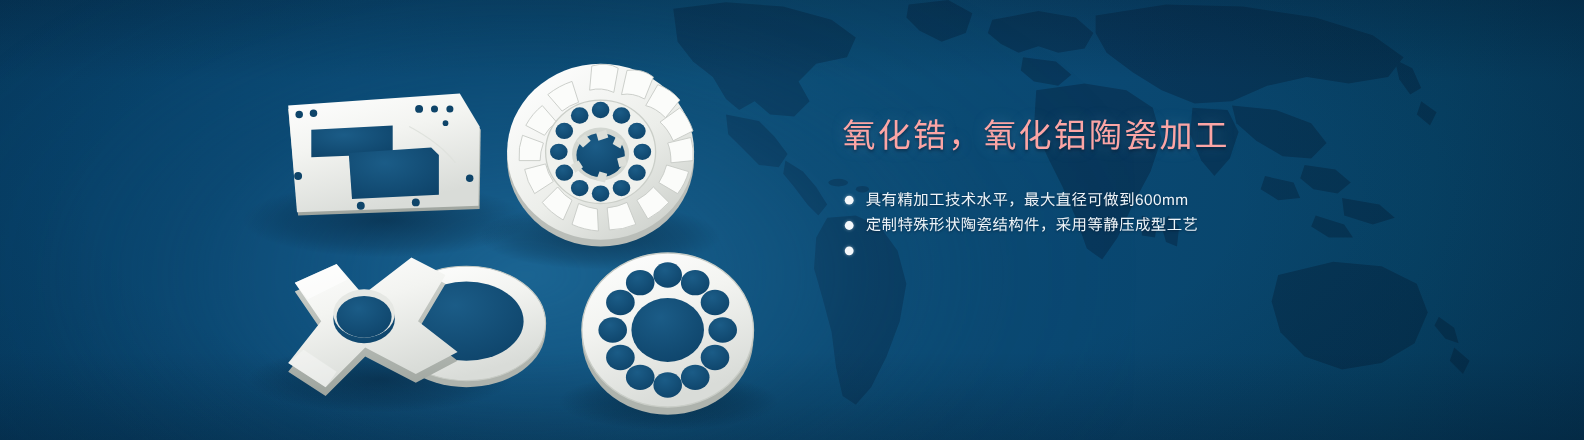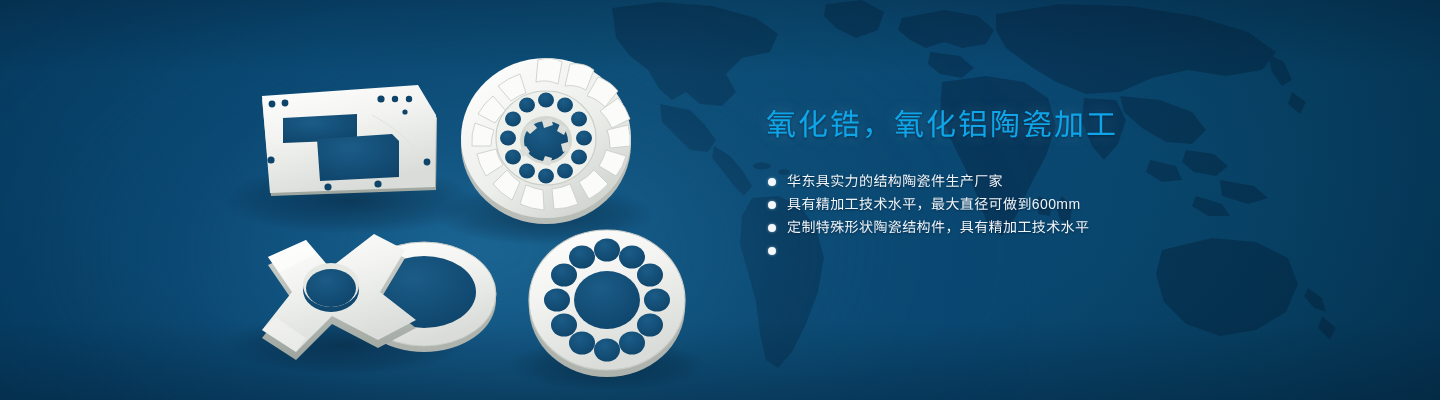--- a/index.html
+++ b/index.html
@@ -58,21 +58,21 @@
     left: 766px;
     top: 104px;
     width: 560px;
   }
   .headline {
     margin: 0;
     font-size: 30px;
     line-height: 42px;
     letter-spacing: 2px;
     font-weight: 400;
-    color: #0ea5e9;
+    color: #fca5a5;
     text-shadow: 0 1px 3px rgba(0,18,38,0.55), 0 0 14px rgba(150,200,235,0.25);
     white-space: nowrap;
   }
   .feature-list {
     list-style: none;
     margin: 24px 0 0 2px;
     padding: 0;
   }
   .feature-item {
     display: flex;
@@ -311,29 +311,25 @@
       </g>
 
     </svg>
   </div>
 
   <div class="text-col">
     <h1 class="headline">氧化锆，氧化铝陶瓷加工</h1>
     <ul class="feature-list">
       <li class="feature-item">
         <span class="bullet"></span>
-        <span class="feature-text">华东具实力的结构陶瓷件生产厂家</span>
-      </li>
-      <li class="feature-item">
-        <span class="bullet"></span>
         <span class="feature-text">具有精加工技术水平，最大直径可做到600mm</span>
       </li>
       <li class="feature-item">
         <span class="bullet"></span>
-        <span class="feature-text">定制特殊形状陶瓷结构件，具有精加工技术水平</span>
+        <span class="feature-text">定制特殊形状陶瓷结构件，采用等静压成型工艺</span>
       </li>
       <li class="feature-item">
         <span class="bullet"></span>
       </li>
     </ul>
   </div>
 
 </div>
 
 </body></html>

